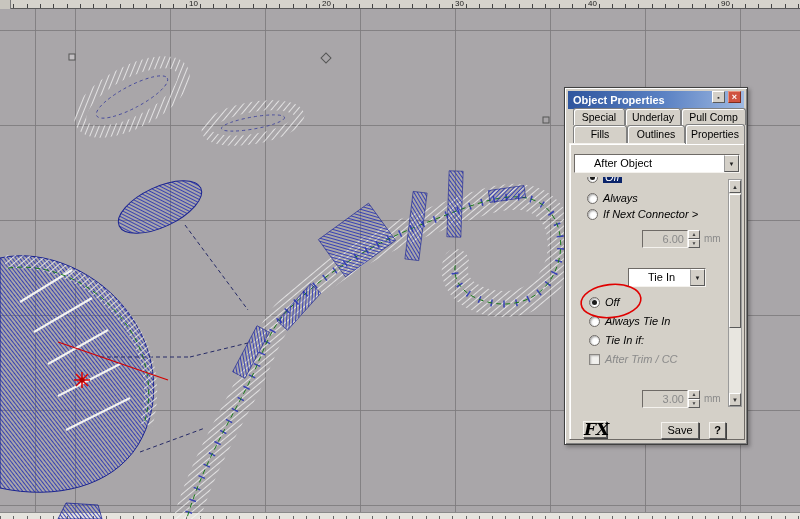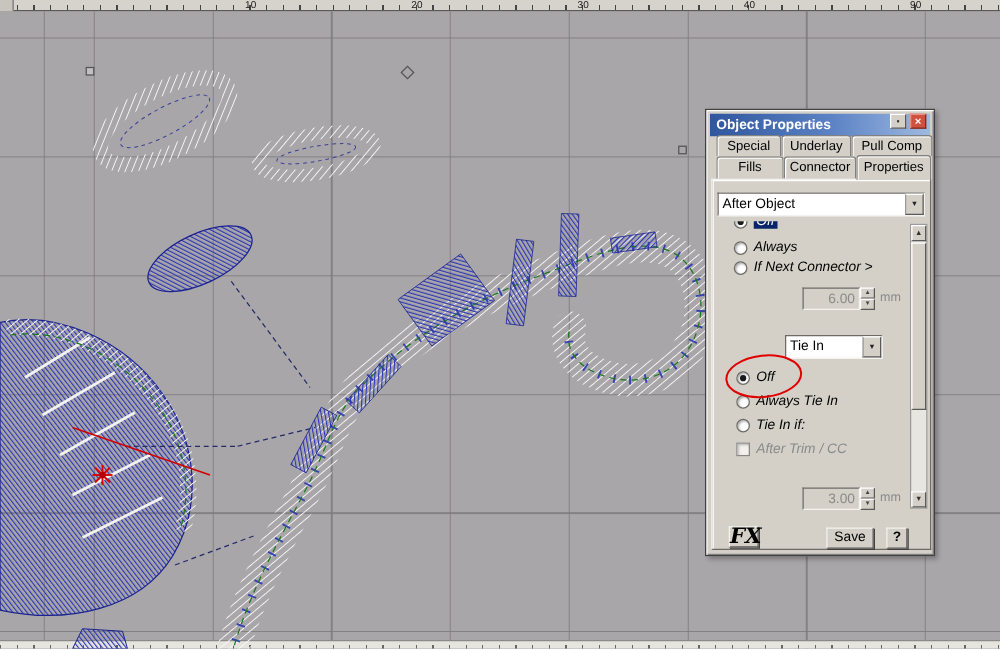--- a/index.html
+++ b/index.html
@@ -11,21 +11,21 @@
     position:absolute; left:0; top:0; width:800px; height:9px; z-index:4;
     background:#d6d3cc;
     border-bottom:1px solid #5a5a5a;
     background-image:
       repeating-linear-gradient(to right, #444 0 1px, transparent 1px 13.3px);
     background-size:100% 4px;
     background-position:0 bottom;
     background-repeat:no-repeat;
   }
   .ruler-corner { position:absolute; left:0; top:0; width:11px; height:9px; background:#c8c5be; border-right:1px solid #777; z-index:5; }
-  .rnum { position:absolute; top:-1px; width:16px; text-align:right; font-size:8px; color:#1a1a1a; }
+  .rnum { position:absolute; top:-1px; width:16px; text-align:left; font-size:8px; color:#1a1a1a; }
   .bruler {
     position:absolute; left:0; bottom:0; width:800px; height:7px; z-index:2;
     background:#e6e4de; border-top:1px solid #8a8a8a;
     background-image: repeating-linear-gradient(to right, #666 0 1px, transparent 1px 13.3px);
     background-size:100% 3px; background-position:0 bottom; background-repeat:no-repeat;
   }
 
   
   .canvas {
     position:absolute; left:0; top:9px; width:800px; height:510px; z-index:1;
@@ -65,21 +65,21 @@
   }
   .tab.active { height:20px; z-index:3; line-height:18px; }
 
   .tabpage {
     position:absolute; left:4px; top:55px; width:176px; height:297px;
     background:#d4d0c8; border:1px solid; border-color:#f4f2ee #6e6a66 #6e6a66 #f4f2ee;
     box-shadow: inset 1px 1px 0 #fff;
   }
 
   .combo { position:absolute; height:19px; background:#fff; border:1px solid; border-color:#6e6a66 #f4f2ee #f4f2ee #6e6a66; display:flex; }
-  .combo-val { flex:1; font-size:11px; line-height:17px; padding-left:3px; overflow:hidden; white-space:nowrap; }
+  .combo-val { flex:1; font-size:11px; line-height:17px; padding-left:19px; overflow:hidden; white-space:nowrap; }
   .combo-btn { width:15px; background:#d4d0c8; border-left:1px solid #9a9a9a; font-size:6px; line-height:17px; text-align:center; color:#222;
                border-top:1px solid #fff; border-right:1px solid #5a5a5a; border-bottom:1px solid #5a5a5a; }
 
   .row { position:absolute; display:flex; align-items:center; gap:5px; height:14px; font-size:11px; white-space:nowrap;font-style:italic; }
   .radio { width:11px; height:11px; border-radius:50%; background:#fff; border:1px solid #6e6a66;
            box-shadow: inset 1px 1px 2px rgba(0,0,0,.35); flex:0 0 auto; }
   .radio.selected::after { content:""; display:block; width:5px; height:5px; border-radius:50%; background:#1a1a1a; margin:2px; }
   .checkbox { width:11px; height:11px; background:#f2f1ee; border:1px solid #8a8783;
               box-shadow: inset 1px 1px 2px rgba(0,0,0,.25); flex:0 0 auto; }
   .dim { color:#8a8a8a;justify-content:flex-end; }
@@ -199,21 +199,21 @@
     <span>Object Properties</span>
   </div>
   <div class="tb-btn" style="right:22px">▪</div>
   <div class="tb-btn tb-close" style="right:6px">×</div>
 
   <div class="tab" style="left:8px;top:20px;width:52px">Special</div>
   <div class="tab" style="left:60px;top:20px;width:56px">Underlay</div>
   <div class="tab" style="left:116px;top:20px;width:65px">Pull Comp</div>
 
   <div class="tab" style="left:8px;top:37px;width:54px;height:18px">Fills</div>
-  <div class="tab" style="left:62px;top:37px;width:58px;height:18px">Connector</div>
+  <div class="tab" style="left:62px;top:37px;width:58px;height:18px">Outlines</div>
   <div class="tab active" style="left:120px;top:36px;width:60px">Properties</div>
 
   <div class="tabpage"></div>
 
   <div class="combo" style="left:9px;top:66px;width:166px">
     <span class="combo-val">After Object</span>
     <span class="combo-btn">▼</span>
   </div>
 
   <div class="clipped-wrap" style="left:22px;top:89px;width:110px;height:8px">

